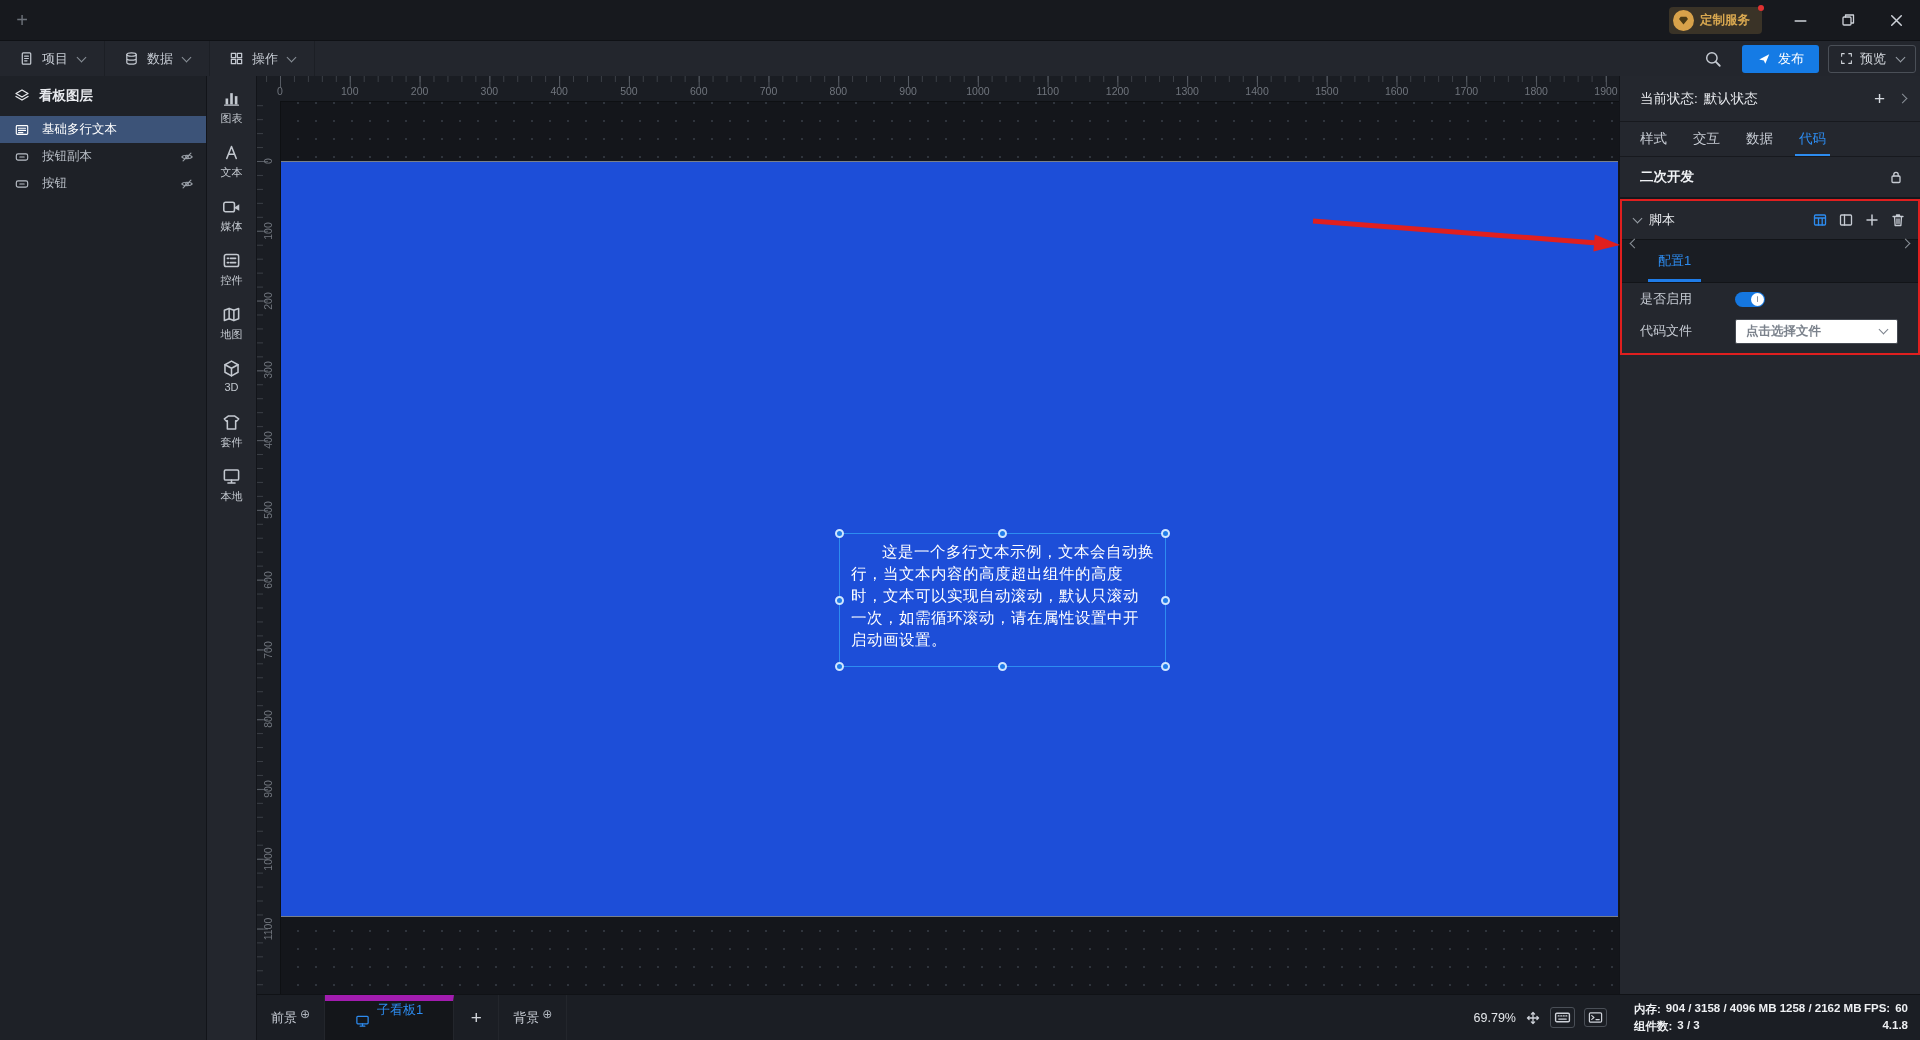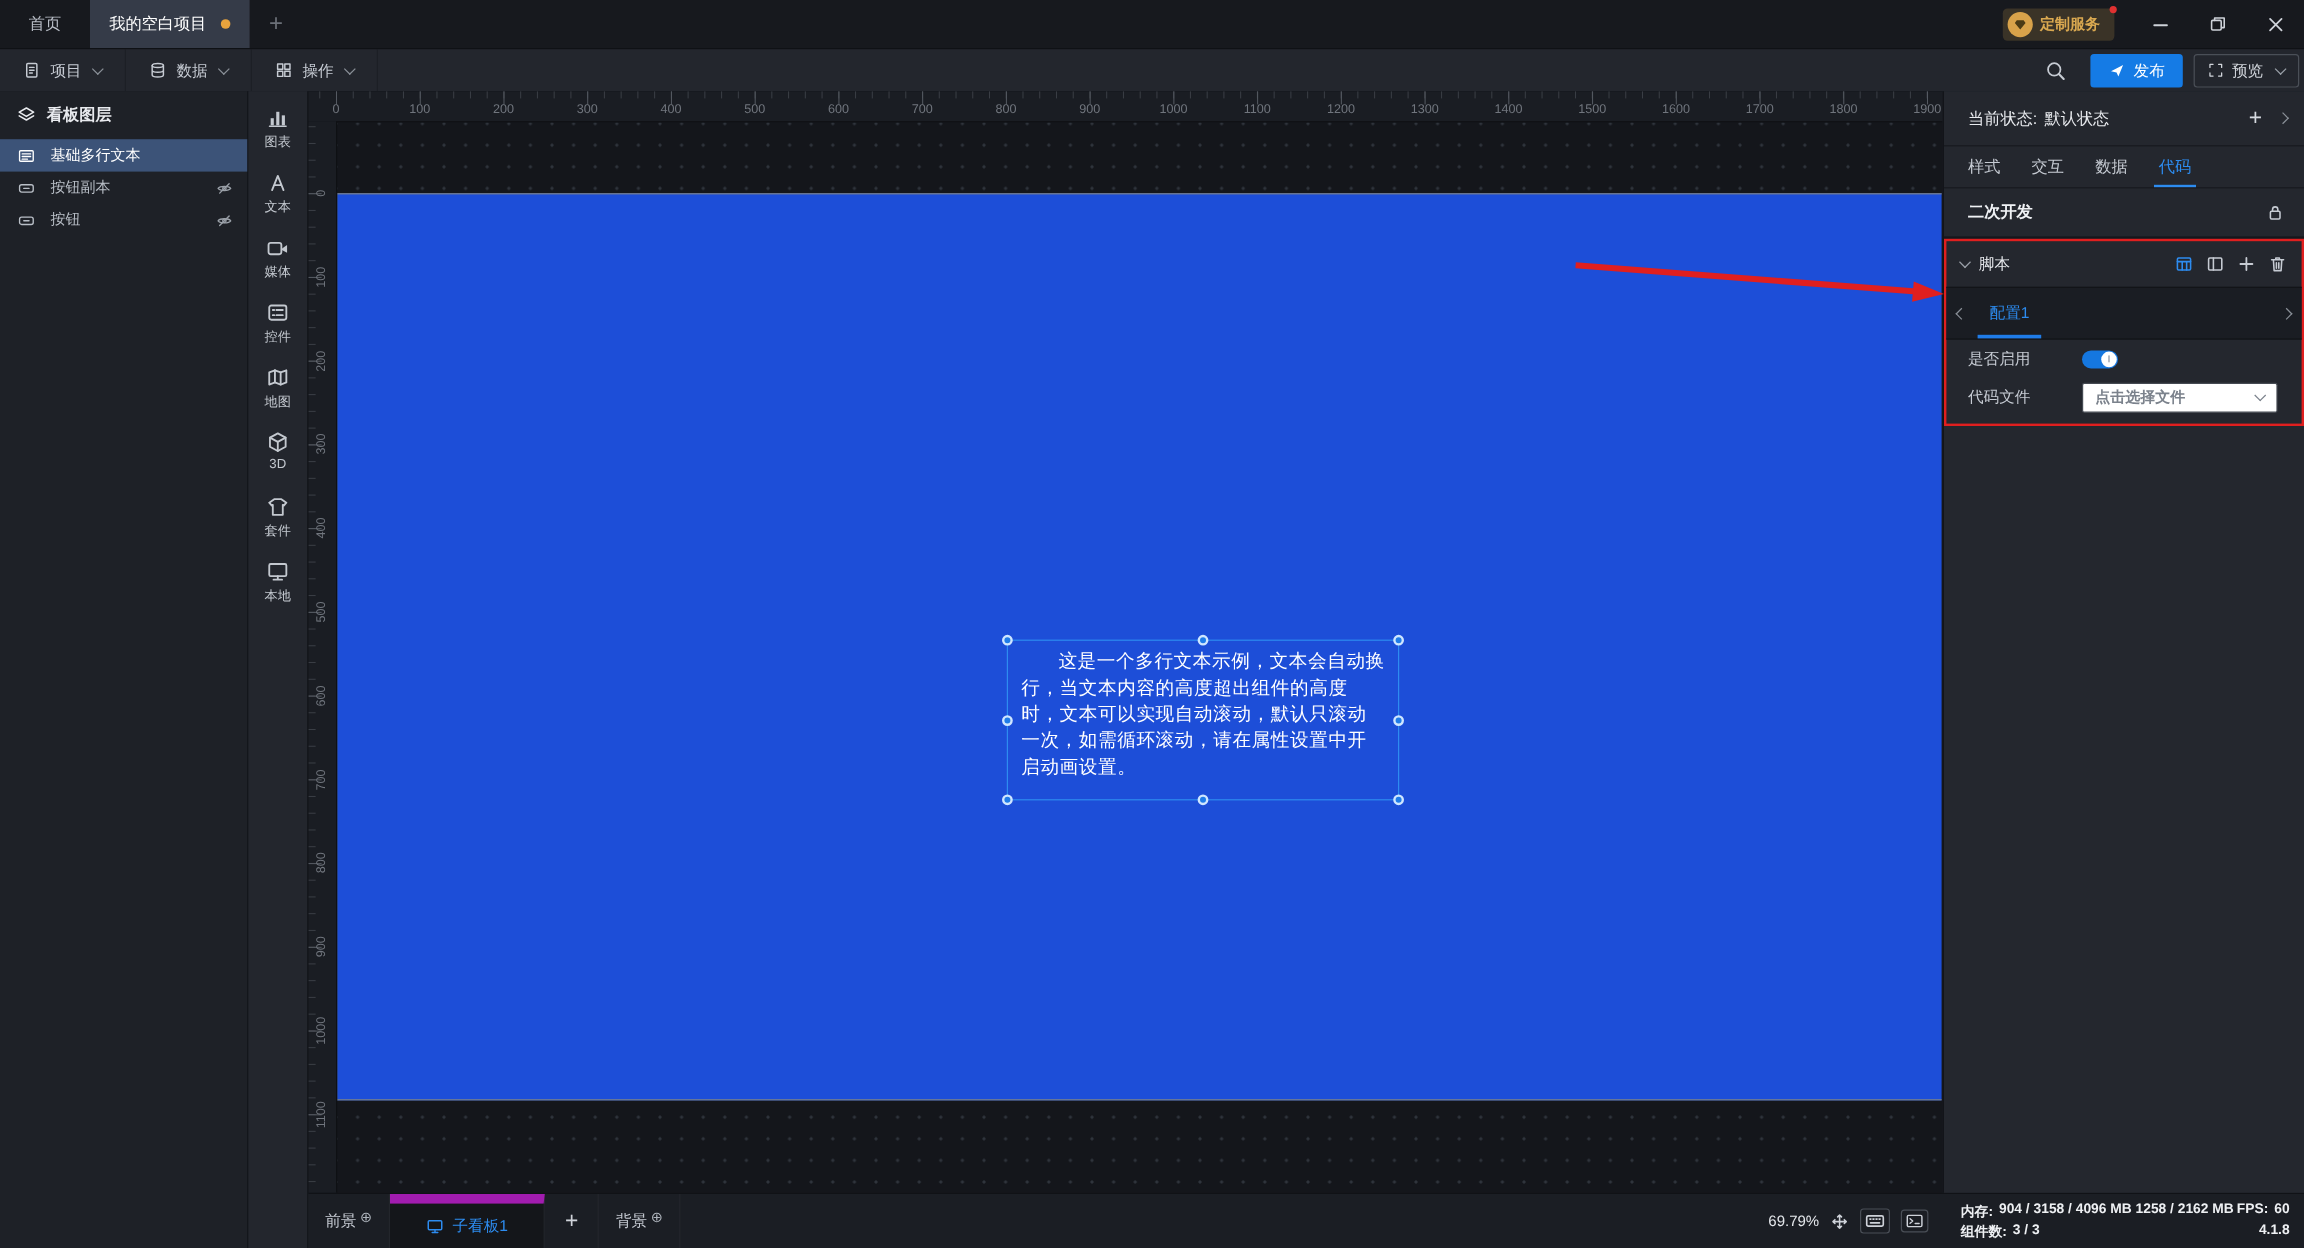--- a/index.html
+++ b/index.html
@@ -91,68 +91,59 @@
   .dev-row{height:40px;display:flex;align-items:center;padding:0 16px 0 20px;color:#f0f2f5;font-size:13.5px;font-weight:bold;border-bottom:2px solid #15171c;}
   .dev-row .grow{flex:1;}
   .dev-row .ic{color:#c6cbd3;}
   .script-section{border:2px solid #e01f1f;}
   .script-header{height:38px;display:flex;align-items:center;gap:8px;padding:0 12px;color:#e8eaee;font-size:13px;}
   .script-header .chev{color:#9aa0a8;}
   .script-header .grow{flex:1;}
   .script-icons{display:flex;align-items:center;gap:10px;}
   .script-icons .ic{color:#c6cbd3;}
   .script-icons .ic.on{color:#2d8cf0;}
-  .config-strip{height:42px;background:#1a1d23;border-top:1px solid #121418;border-bottom:1px solid #121418;display:flex;align-items:center;padding:0 9px;position:relative;}
+  .config-strip{height:42px;background:#1a1d23;border-top:1px solid #121418;border-bottom:1px solid #121418;display:flex;padding:0 9px;position:relative;}
   .config-strip .chev{color:#8a9098;}
   .config-tab{margin-left:16px;color:#2d8cf0;font-size:13px;position:relative;padding:0 4px;height:100%;display:flex;align-items:center;}
   .config-tab::after{content:"";position:absolute;left:-6px;right:-6px;bottom:0;height:3px;background:#1f7ce8;}
   .config-strip .grow{flex:1;}
   .prop-row{height:32px;display:flex;align-items:center;padding:0 12px 0 18px;color:#c6cbd3;font-size:13px;}
   .prop-row .plabel{width:95px;flex:0 0 auto;}
   .prop-row:last-child{margin-bottom:6px;}
   .toggle{width:30px;height:15px;border-radius:8px;background:#1577e0;position:relative;}
   .toggle .knob{position:absolute;top:1px;right:1px;width:13px;height:13px;border-radius:50%;background:#fff;}
   .toggle .knob::after{content:"";position:absolute;left:5.6px;top:3.5px;width:1.6px;height:6px;background:#8891a0;border-radius:1px;}
   .dropdown{width:163px;height:25px;background:#ffffff;border:1px solid #454a52;border-radius:2px;display:flex;align-items:center;padding:0 10px;color:#7b828c;font-size:12.5px;box-sizing:border-box;font-weight:bold;}
   .dropdown .grow{flex:1;}
   .dropdown .chev{color:#7b828c;}
 
   
   .bottombar{height:45px;background:#1b1e24;border-top:1px solid #101216;display:flex;align-items:stretch;flex:0 0 auto;}
   .bb-item{display:flex;align-items:center;padding:0 14px;font-size:13px;color:#c6cbd3;border-right:1px solid #23262c;}
   .bb-item .oplus{color:#aeb4bc;font-size:12px;margin:-8px 0 0 3px;}
-  .bb-tab-active{display:flex;align-items:center;gap:7px;background:#14161a;border-top:8px solid #a21caf;color:#2d8cf0;padding:0 30px;font-size:13px;border-right:1px solid #23262c;}
+  .bb-tab-active{display:flex;gap:7px;background:#14161a;border-top:6px solid #a21caf;color:#2d8cf0;padding:0 30px;font-size:13px;border-right:1px solid #23262c;}
   .bb-tab-active .ic{color:#2d8cf0;}
   .bb-add{display:flex;align-items:center;justify-content:center;width:44px;color:#d0d4da;font-size:19px;border-right:1px solid #23262c;}
   .bb-spacer{flex:1;}
   .zoom-group{display:flex;align-items:center;gap:9px;color:#e4e7eb;font-size:12.5px;margin-right:13px;}
   .zbtn{color:#ced2d9;}
   .zbtn.framed{border:1px solid #4a4f57;border-radius:3px;padding:1px 3px;}
   .status-block{width:300px;flex:0 0 auto;display:flex;flex-direction:column;justify-content:center;gap:2px;padding:0 12px 0 14px;box-sizing:border-box;font-size:11.5px;font-weight:bold;color:#eef0f3;}
   .status-line{display:flex;justify-content:space-between;white-space:nowrap;}
   .status-line .lhs{display:flex;gap:5px;}
 
   
   .overlay-svg{position:absolute;inset:0;z-index:100;pointer-events:none;}
 </style>
 </head>
 <body>
 
 <div class="app">
 
   <header class="titlebar">
-    <div id="doc-tabs" style="display:flex;align-items:stretch;">
-        <div class="doc-tab">
-          <span>首页</span>
-        </div>
-        <div class="doc-tab active">
-          <span>我的空白项目</span>
-          <span class="dot"></span>
-        </div>
-      </div>
     <div class="tab-add">+</div>
     <div class="titlebar-right">
       <div class="svc-badge">
         <span class="svc-ic ic">
             <svg viewBox="0 0 16 16" width="13" height="13" fill="none" stroke="currentColor" stroke-width="1.3" stroke-linecap="round" stroke-linejoin="round">
               <path d="M4.5 3.5h7l2 2.8L8 13 2.5 6.3l2-2.8z" fill="currentColor" stroke="none"></path>
             </svg>
           </span>
         <span class="lbl">定制服务</span>
         <span class="reddot"></span>

